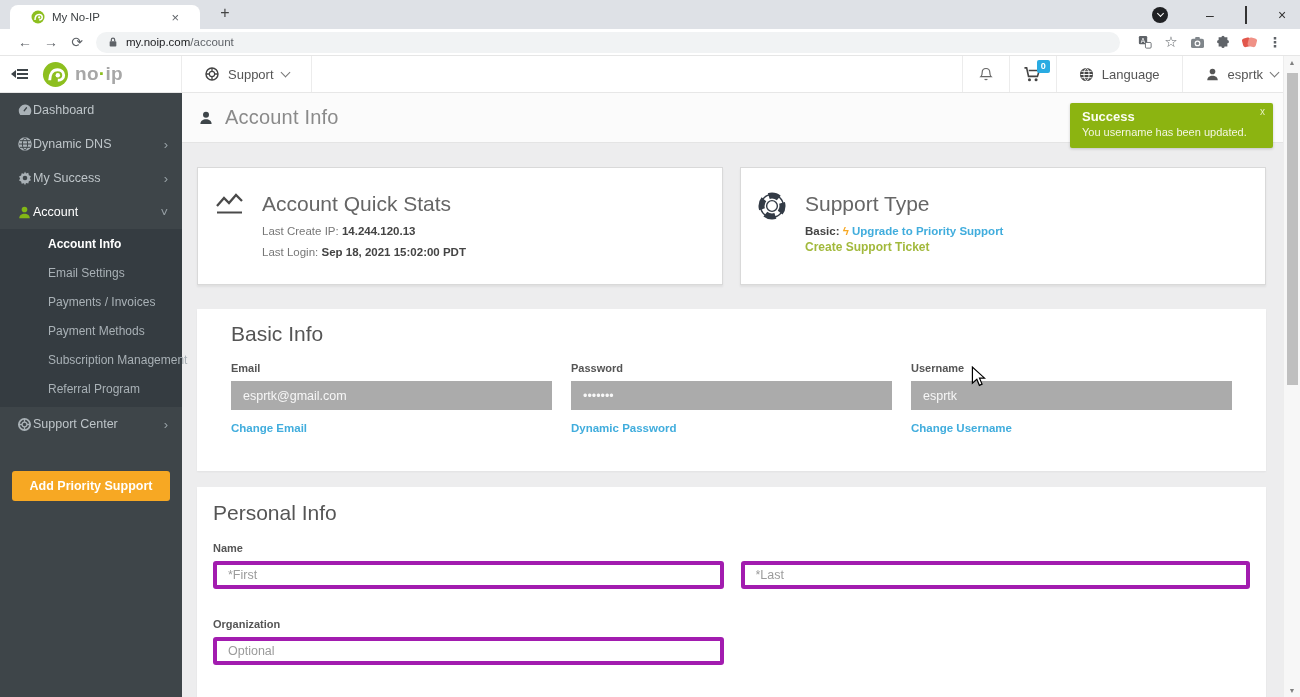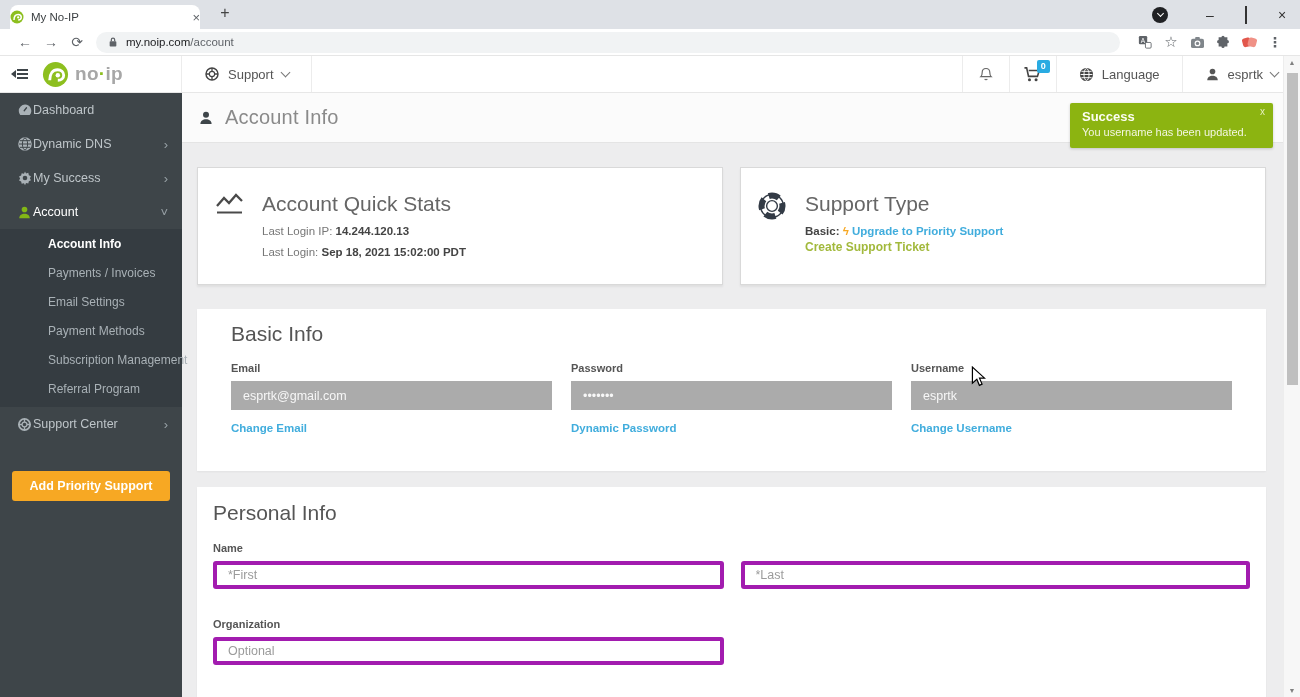--- a/index.html
+++ b/index.html
@@ -5,21 +5,21 @@
   * { margin:0; padding:0; box-sizing:border-box; }
   html,body { width:1300px; height:697px; }
   body {
     position:relative; overflow:hidden; background:#EDEDEE;
     font-family:"Liberation Sans","DejaVu Sans",sans-serif;
     -webkit-font-smoothing:antialiased;
   }
   
   .tabstrip { position:absolute; top:0; left:0; right:0; height:29px; background:#DEE1E6; }
   .tab { position:absolute; left:10px; top:5px; width:190px; height:24px; background:#fff;
-         border-radius:8px 8px 0 0; display:flex; align-items:center; padding:0 0; gap:7px; }
+         border-radius:8px 8px 0 0; display:flex; align-items:center; padding:0 21px; gap:7px; }
   .tab-title { font-size:11.5px; color:#3C4043; flex:1; white-space:nowrap; overflow:hidden; }
   .tab-close { font-size:13px; color:#5F6368; line-height:1; }
   .newtab { position:absolute; left:214px; top:4px; font-size:16px; color:#444; width:22px; text-align:center; }
   .win-controls { position:absolute; right:0; top:0; height:29px; display:flex; align-items:center; }
   .profile-dot { width:16px; height:16px; border-radius:50%; background:#202124; margin-right:24px;
                  display:flex; align-items:center; justify-content:center; }
   .profile-dot i { width:5px; height:5px; border-right:1.5px solid #fff; border-bottom:1.5px solid #fff;
                    transform:rotate(45deg); margin-top:-2px; }
   .win-btn { width:36px; text-align:center; font-size:14px; color:#333; }
   .max-box { width:9px; height:9px; border:1.3px solid #333; margin:0 auto; background:#DEE1E6; }
@@ -281,22 +281,22 @@
       <svg width="15" height="15" viewBox="0 0 16 16" fill="currentColor">
           <circle cx="8" cy="4.8" r="3"></circle>
           <path d="M2.4 14c0-3.1 2.6-4.7 5.6-4.7s5.6 1.6 5.6 4.7z"></path>
         </svg>
     </span>
     <span>Account</span>
     <span class="chev">˅</span>
   </div>
   <div class="submenu">
     <div class="submenu-item active">Account Info</div>
+    <div class="submenu-item">Email Settings</div>
     <div class="submenu-item">Payments / Invoices</div>
-    <div class="submenu-item">Email Settings</div>
     <div class="submenu-item">Payment Methods</div>
     <div class="submenu-item">Subscription Management</div>
     <div class="submenu-item">Referral Program</div>
   </div>
   <div class="nav-item">
     <span class="nicon">
       <svg width="15" height="15" viewBox="0 0 20 20" fill="none" stroke="currentColor">
           <circle cx="10" cy="10" r="7.5" stroke-width="2.4"></circle>
           <circle cx="10" cy="10" r="3.2" stroke-width="1.6"></circle>
           <path d="M10 2.5v4.2M10 13.3v4.2M2.5 10h4.2M13.3 10h4.2" stroke-width="1.8"></path>
@@ -322,21 +322,21 @@
   <div class="card card1">
     <span class="card-icon">
       <svg width="30" height="26" viewBox="0 0 30 26" fill="none" stroke="#4A4A4A">
           <path d="M2 14 L9 6 L14 11 L21 3 L27 9" stroke-width="2.3"></path>
           <path d="M2 20.5h25" stroke-width="2"></path>
         </svg>
     </span>
     <div class="card-body">
       <div class="card-title">Account Quick Stats</div>
       <div class="card-line">
-        <span>Last Login IP:</span>
+        <span>Last Create IP:</span>
         <b>14.244.120.13</b>
       </div>
       <div class="card-line">
         <span>Last Login:</span>
         <b>Sep 18, 2021 15:02:00 PDT</b>
       </div>
     </div>
   </div>
 
   <div class="card card2">

